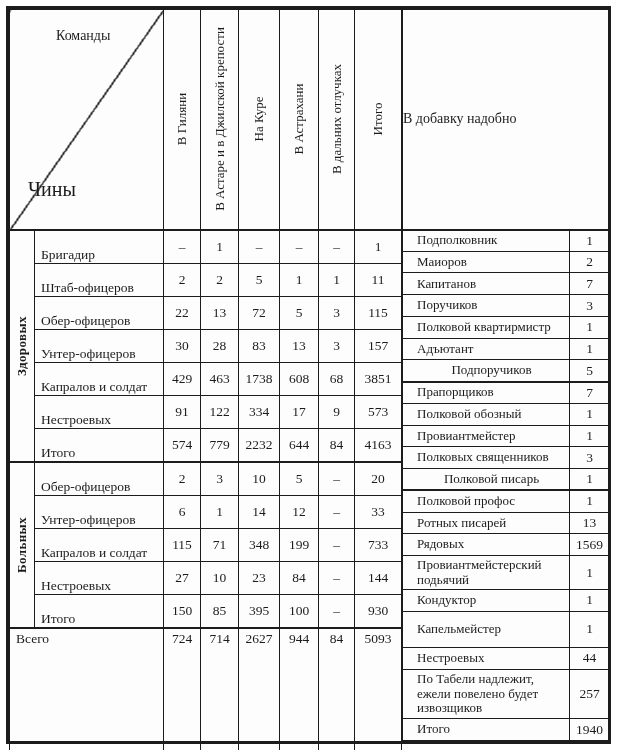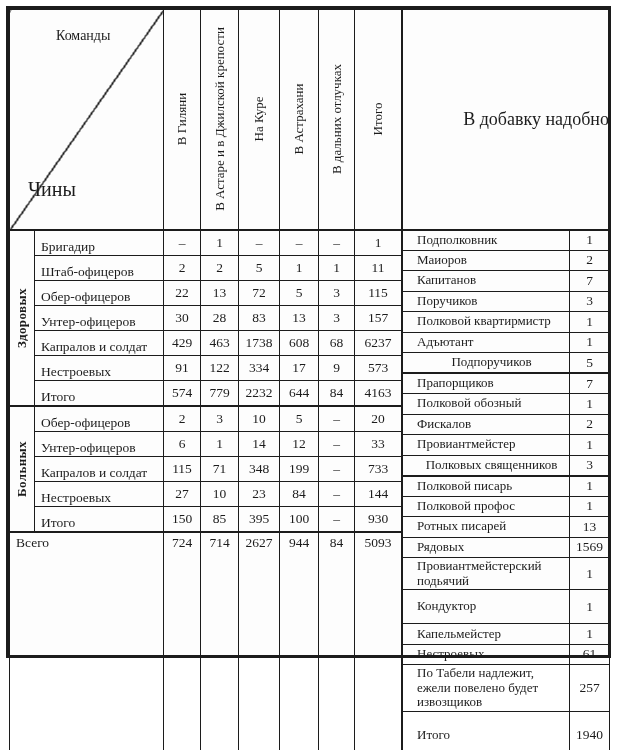--- a/index.html
+++ b/index.html
@@ -3,21 +3,21 @@
 <meta charset="utf-8">
 <style>
   :root { --ink:#1c1c1c; --paper:#fdfdfd; }
   * { box-sizing: border-box; margin:0; padding:0; }
   html,body { background:#ffffff; }
   body {
     width:617px; height:750px; position:relative; overflow:hidden;
     font-family:"Liberation Serif","DejaVu Serif",serif; color:var(--ink);
   }
   .sheet {
-    position:absolute; left:6px; top:6px; width:605px; height:652px;
+    position:absolute; left:6px; top:6px; width:605px; height:738px;
     border:3px solid var(--ink); background:var(--paper); display:flex;
   }
   table { border-collapse:collapse; table-layout:fixed; }
   #ltable { width:392px; height:732px; }
   #rtable { width:207px; height:732px; }
   td { border:1px solid var(--ink); font-size:13.5px; vertical-align:middle; overflow:hidden; }
   thead td { height:220px; border-bottom:2px solid var(--ink); }
   tbody tr { height:20.5px; }
   
   .corner {
@@ -31,27 +31,27 @@
   
   .vcell { position:relative; padding:0; }
   .vspan {
     position:absolute; left:50%; top:50%;
     transform:translate(-50%,-50%) rotate(-90deg);
     white-space:nowrap; font-size:13px;
   }
   .gname { font-weight:bold; letter-spacing:0.4px; }
   .gcell { border-bottom-width:2px; }
   
-  .lab { text-align:left; padding:8px 3px 0 6px; }
+  .lab { text-align:left; padding:16px 3px 0 6px; }
   .num { text-align:center; padding:0 1px; }
   #ltbody tr:nth-child(7) td, #ltbody tr:nth-child(12) td { border-bottom:2px solid var(--ink); }
   .trow-total { height:266px; }
   .trow-total td { vertical-align:top; padding-top:2px; }
   
-  .rheader { text-align:right; font-size:18px;margin-top:9px; }
+  .rheader { text-align:left; font-size:14px;margin-top:9px; }
   #rtbody td.lab { font-size:13px; line-height:1.12; padding:1px 3px 1px 14px; }
   #rtbody tr:nth-child(7) td, #rtbody tr:nth-child(12) td { border-bottom:2px solid var(--ink);text-align:center; }
   #rtbody tr:nth-child(18) { height:34px; }
   #rtbody tr:nth-child(22) { height:47.5px; }
 </style>
 </head>
 <body>
 
 <div class="sheet">
 
@@ -133,21 +133,21 @@
           <td class="num">3</td>
           <td class="num">157</td>
         </tr>
         <tr>
           <td class="lab">Капралов и солдат</td>
           <td class="num">429</td>
           <td class="num">463</td>
           <td class="num">1738</td>
           <td class="num">608</td>
           <td class="num">68</td>
-          <td class="num">6237</td>
+          <td class="num">3851</td>
         </tr>
         <tr>
           <td class="lab">Нестроевых</td>
           <td class="num">91</td>
           <td class="num">122</td>
           <td class="num">334</td>
           <td class="num">17</td>
           <td class="num">9</td>
           <td class="num">573</td>
         </tr>
@@ -265,24 +265,20 @@
         </tr>
         <tr>
           <td class="lab">Прапорщиков</td>
           <td class="num">7</td>
         </tr>
         <tr>
           <td class="lab">Полковой обозный</td>
           <td class="num">1</td>
         </tr>
         <tr>
-          <td class="lab">Фискалов</td>
-          <td class="num">2</td>
-        </tr>
-        <tr>
           <td class="lab">Провиантмейстер</td>
           <td class="num">1</td>
         </tr>
         <tr>
           <td class="lab">Полковых священников</td>
           <td class="num">3</td>
         </tr>
         <tr>
           <td class="lab">Полковой писарь</td>
           <td class="num">1</td>
@@ -306,21 +302,21 @@
         <tr>
           <td class="lab">Кондуктор</td>
           <td class="num">1</td>
         </tr>
         <tr>
           <td class="lab">Капельмейстер</td>
           <td class="num">1</td>
         </tr>
         <tr>
           <td class="lab">Нестроевых</td>
-          <td class="num">61</td>
+          <td class="num">44</td>
         </tr>
         <tr>
           <td class="lab">По Табели надлежит, ежели повелено будет извозщиков</td>
           <td class="num">257</td>
         </tr>
         <tr>
           <td class="lab">Итого</td>
           <td class="num">1940</td>
         </tr>
       </tbody>

